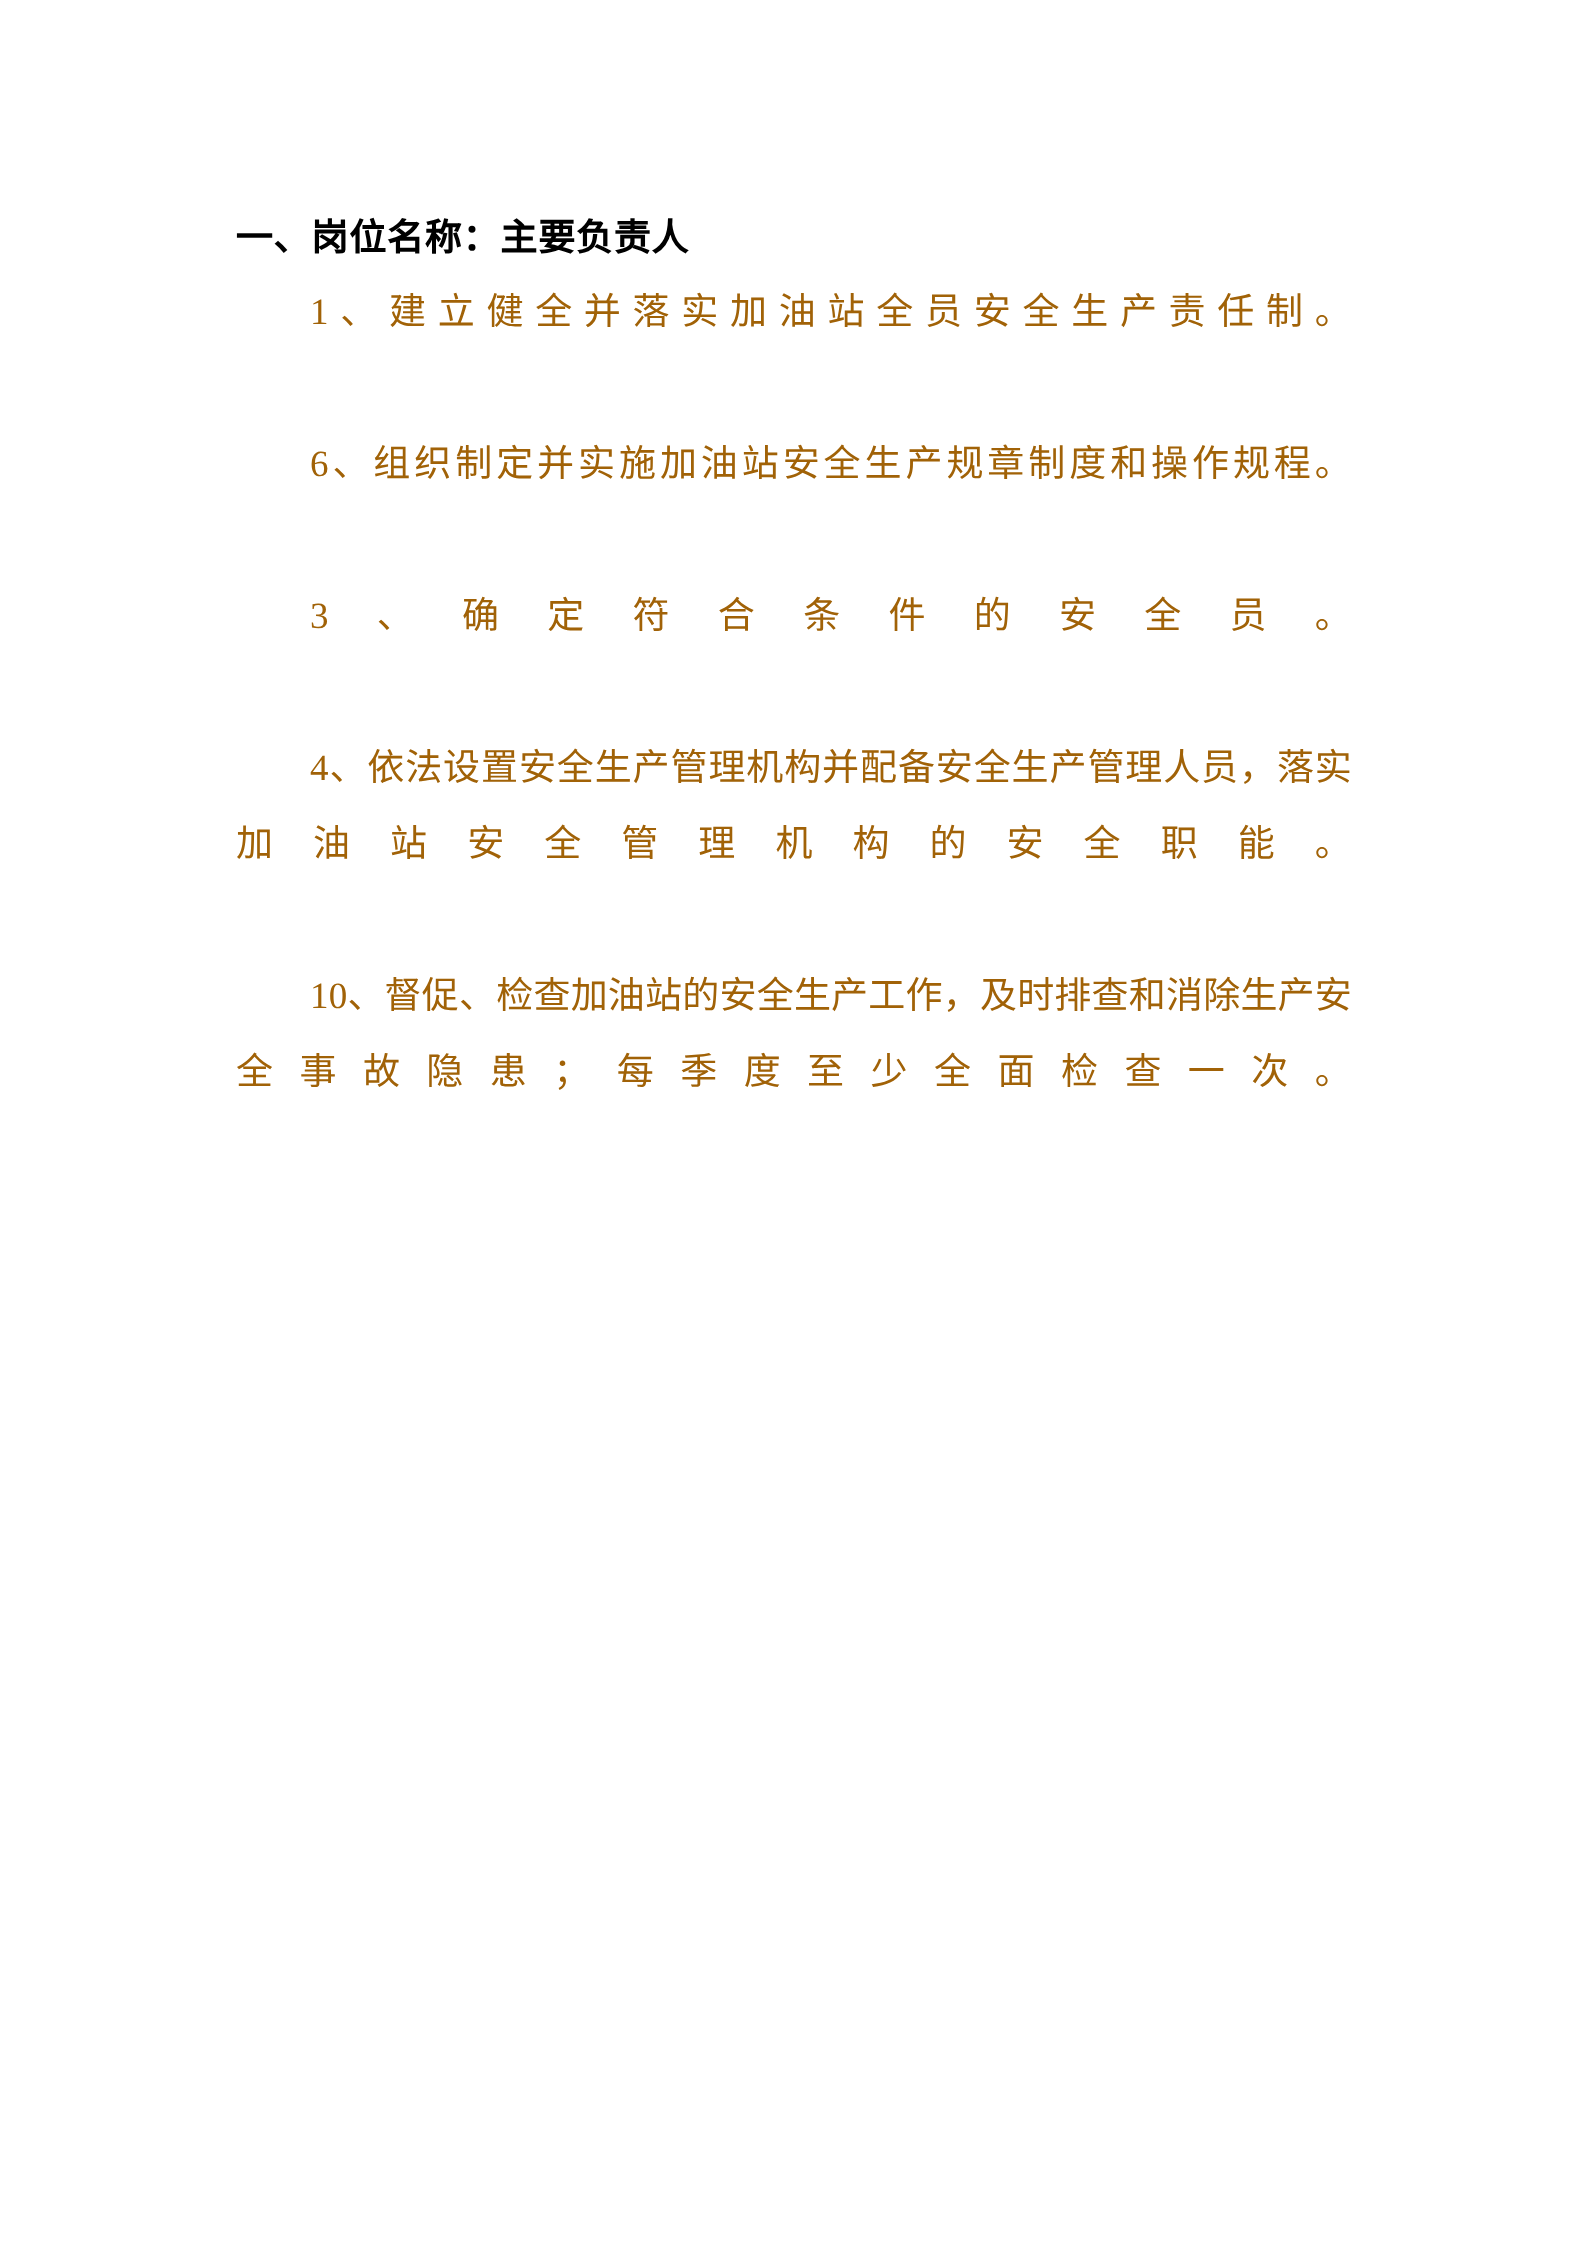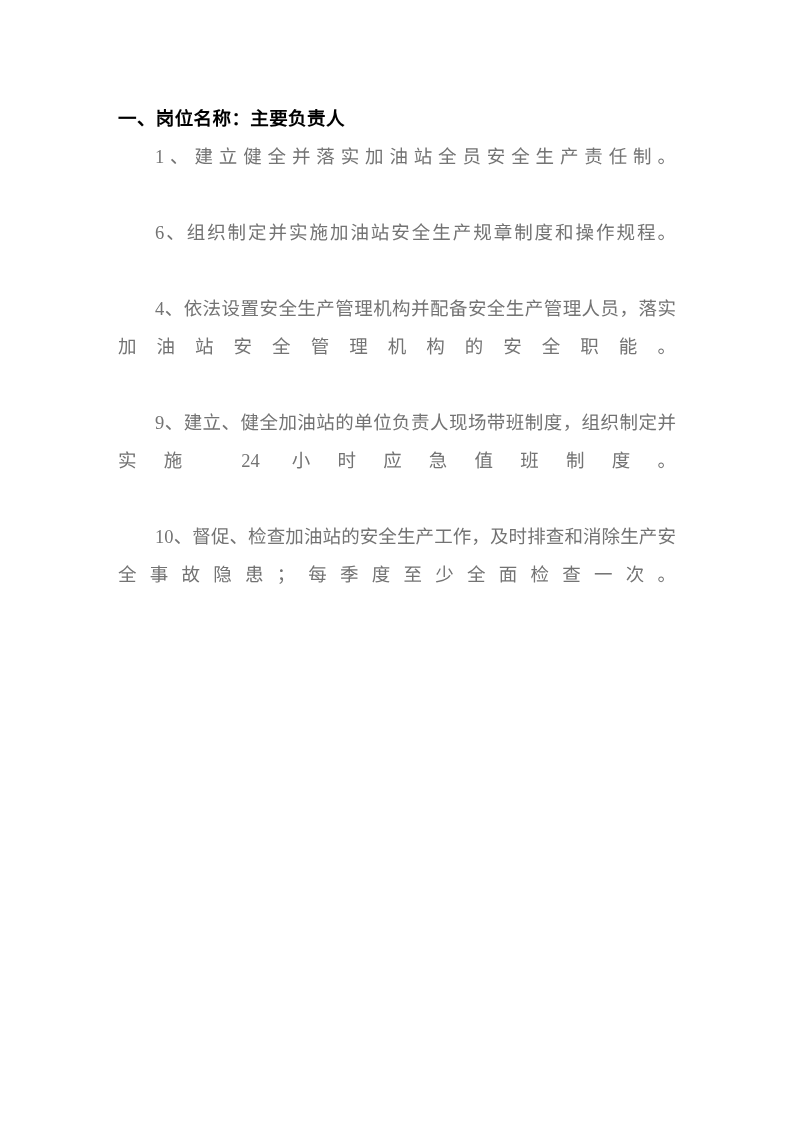--- a/index.html
+++ b/index.html
@@ -37,21 +37,21 @@
     letter-spacing: 0.4px;
     margin: 0 0 0 0;
     white-space: pre;
   }
 
   
   .para {
     font-family: "Liberation Serif", "DejaVu Serif", serif;
     font-size: 18.5px;
     line-height: 38px;
-    color: #737373;
+    color: #a16207;
     text-align: justify;
     text-justify: inter-character;
     text-indent: 2em;
     margin: 0;
     word-break: break-all;
     letter-spacing: 0.1px;
   }
 
   
   .para::after {
@@ -77,21 +77,21 @@
 <body>
 
 <div class="page">
 
   <div class="content">
 
     <h1 class="section-title">一、岗位名称：主要负责人</h1>
 
     <p class="para">1、建立健全并落实加油站全员安全生产责任制。</p>
     <p class="para">6、组织制定并实施加油站安全生产规章制度和操作规程。</p>
+    <p class="para">3、确定符合条件的安全员。</p>
     <p class="para">4、依法设置安全生产管理机构并配备安全生产管理人员，落实加油站安全管理机构的安全职能。</p>
-    <p class="para">9、建立、健全加油站的单位负责人现场带班制度，组织制定并实施 24 小时应急值班制度。</p>
     <p class="para">10、督促、检查加油站的安全生产工作，及时排查和消除生产安全事故隐患；每季度至少全面检查一次。</p>
 
   </div>
 
   <div class="page-number">1</div>
 
 </div>
 
 </body></html>

